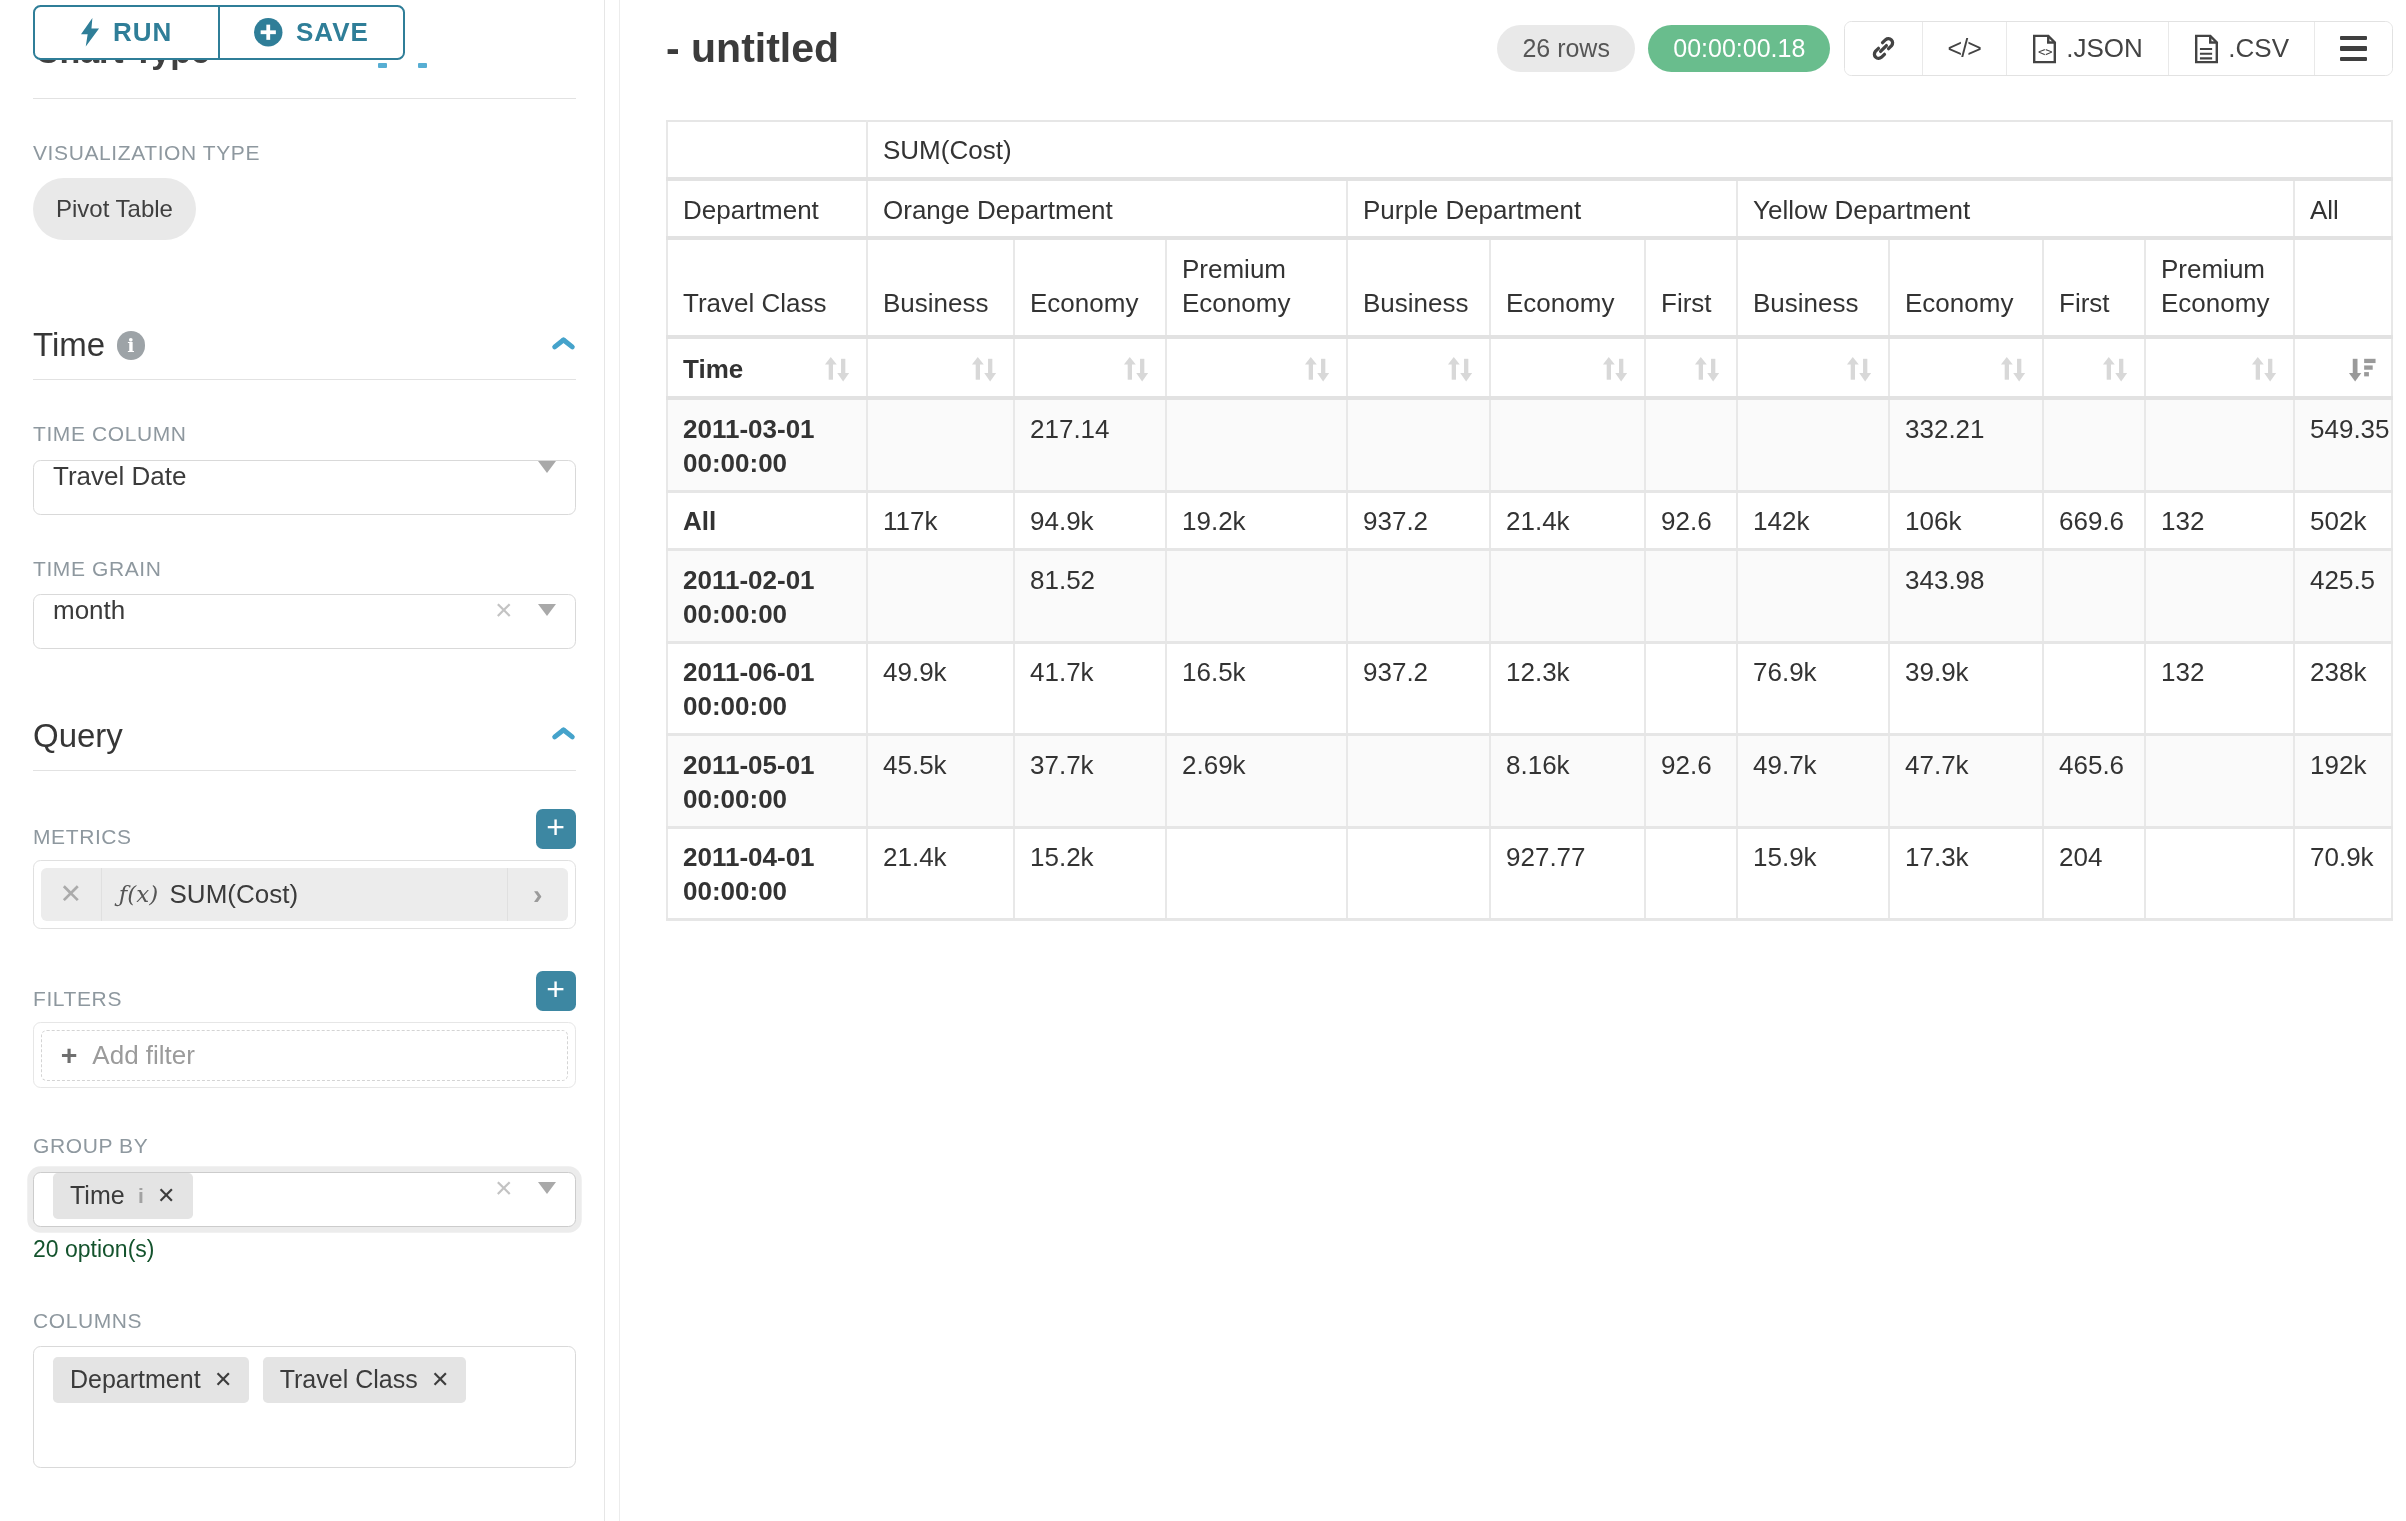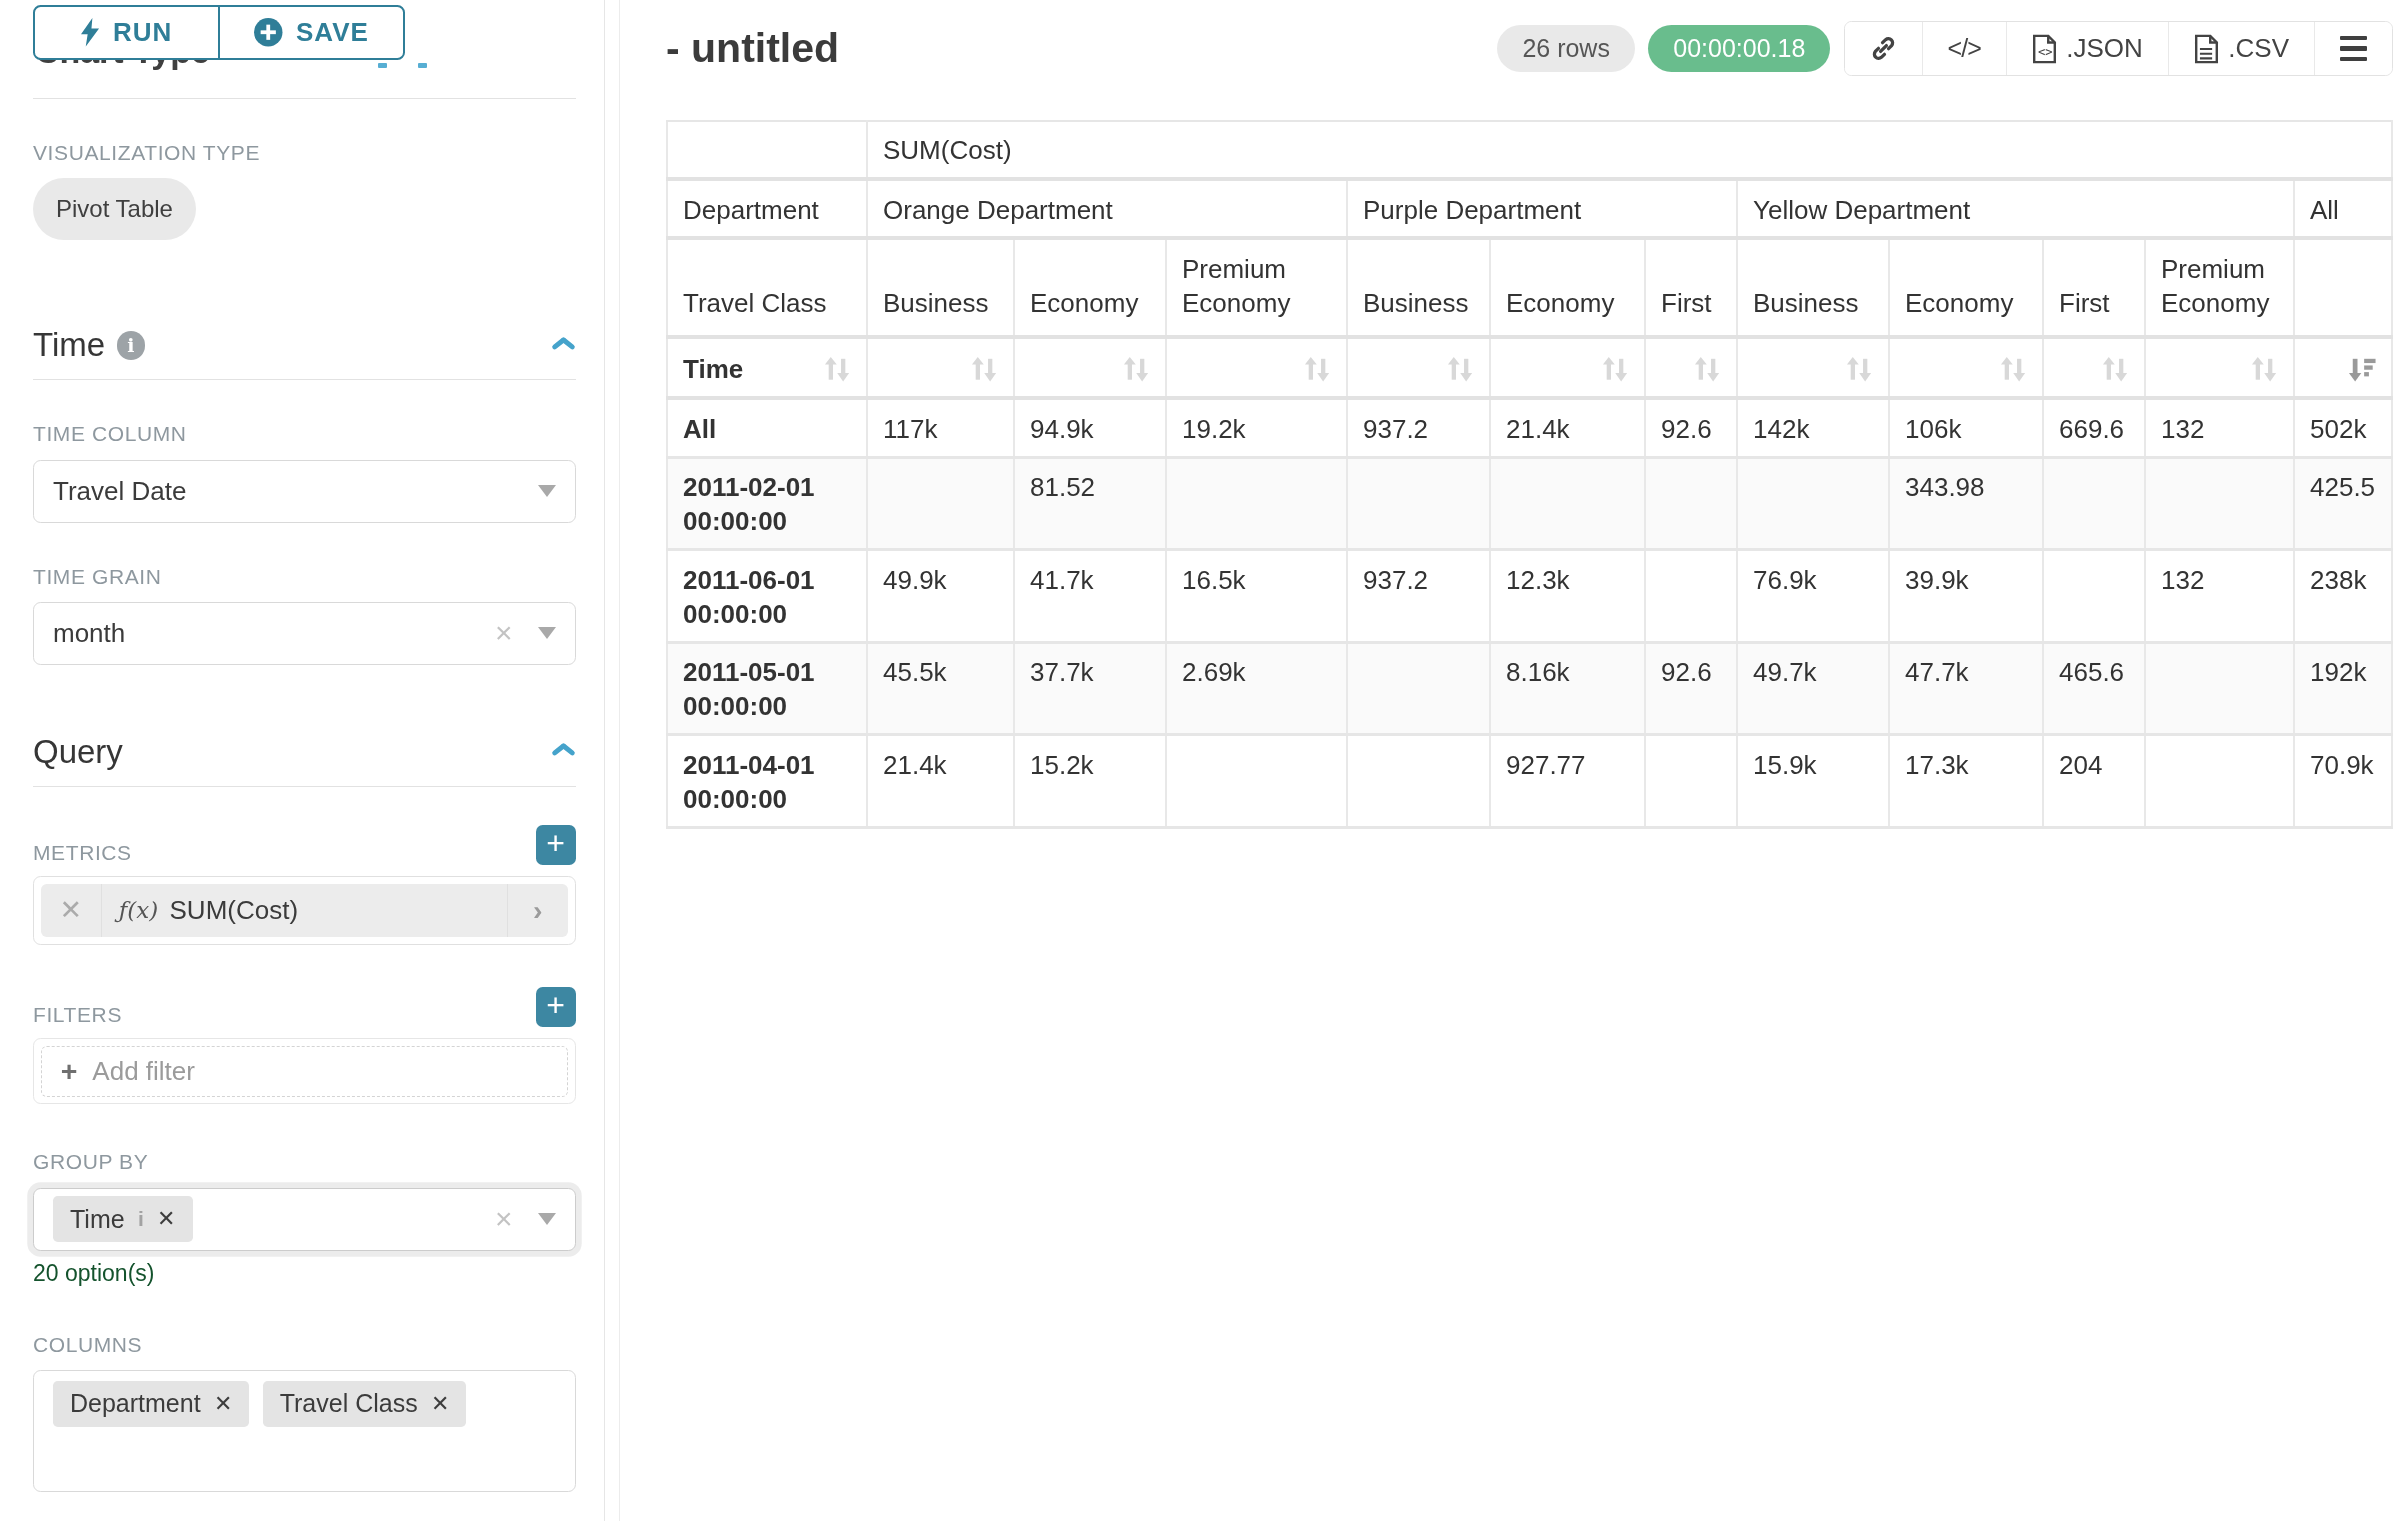--- a/index.html
+++ b/index.html
@@ -30,22 +30,22 @@
   .section-head { display:flex; align-items:center; margin-top:0; }
   .section-title { font-size:33px; color:#363636; }
   .info-circle { width:28.5px; height:28.5px; border-radius:50%; background:#9da3a7; color:#fff; font-size:19px; font-weight:bold;
                  display:inline-flex; align-items:center; justify-content:center; margin-left:11.4px; font-family:"DejaVu Serif",serif; }
   .chevron-up { margin-left:auto; width:25px; height:13.3px; position:relative; }
   .chevron-up:before, .chevron-up:after { content:""; position:absolute; top:1.9px; width:16px; height:4.8px; background:#45a3cb; border-radius:2.9px; }
   .chevron-up:before { left:0; transform:rotate(-38deg); }
   .chevron-up:after { right:0; transform:rotate(38deg); }
   .section-rule { border:none; border-top:1.9px solid #e2e2e2; margin:15px 0 0 0; }
 
-  .select { position:relative; border:1.9px solid #d9d9d9; border-radius:7.6px; background:#fff; height:63px;
-            display:flex; align-items:center; padding:0 19px; font-size:26px; color:#3b3b3b; }
+  .select { position:relative; border:1.9px solid #d9d9d9; border-radius:7.6px; background:#fff; height:55px;
+            display:flex; align-items:flex-start; padding:0 19px; font-size:26px; color:#3b3b3b; }
   .caret-down { width:0; height:0; border-left:9.5px solid transparent; border-right:9.5px solid transparent;
                 border-top:12.4px solid #a9a9a9; display:inline-block; }
   .clear-x { color:#c3c3c3; font-size:30px; line-height:1; display:inline-block; }
   .select .controls { margin-left:auto; display:flex; align-items:center; gap:25px; }
 
   .plus-btn { width:40px; height:40px; background:#3d87a2; border:none; border-radius:6.7px; color:#fff; font-size:32px;
               display:flex; align-items:center; justify-content:center; cursor:pointer; line-height:1; padding-bottom:3.8px; }
   .label-row { display:flex; align-items:flex-end; justify-content:space-between; margin-bottom:11.4px; }
   .label-row .sb-label { margin-bottom:0; }
 
@@ -514,20 +514,34 @@
                         <rect x="17" y="11" width="9" height="4.5"></rect>
                         <rect x="17" y="18" width="5" height="4.5"></rect>
                       </g>
                     </svg>
                   </span>
                 </span>
               </th>
             </tr>
           </tbody>
           <tbody>
+            <tr class="stripe ">
+              <th class="rowhead datecell">2011-03-01 00:00:00</th>
+              <td></td>
+              <td>217.14</td>
+              <td></td>
+              <td></td>
+              <td></td>
+              <td></td>
+              <td></td>
+              <td>332.21</td>
+              <td></td>
+              <td></td>
+              <td>549.35</td>
+            </tr>
             <tr class="">
               <th class="rowhead datecell">All</th>
               <td>117k</td>
               <td>94.9k</td>
               <td>19.2k</td>
               <td>937.2</td>
               <td>21.4k</td>
               <td>92.6</td>
               <td>142k</td>
               <td>106k</td>

